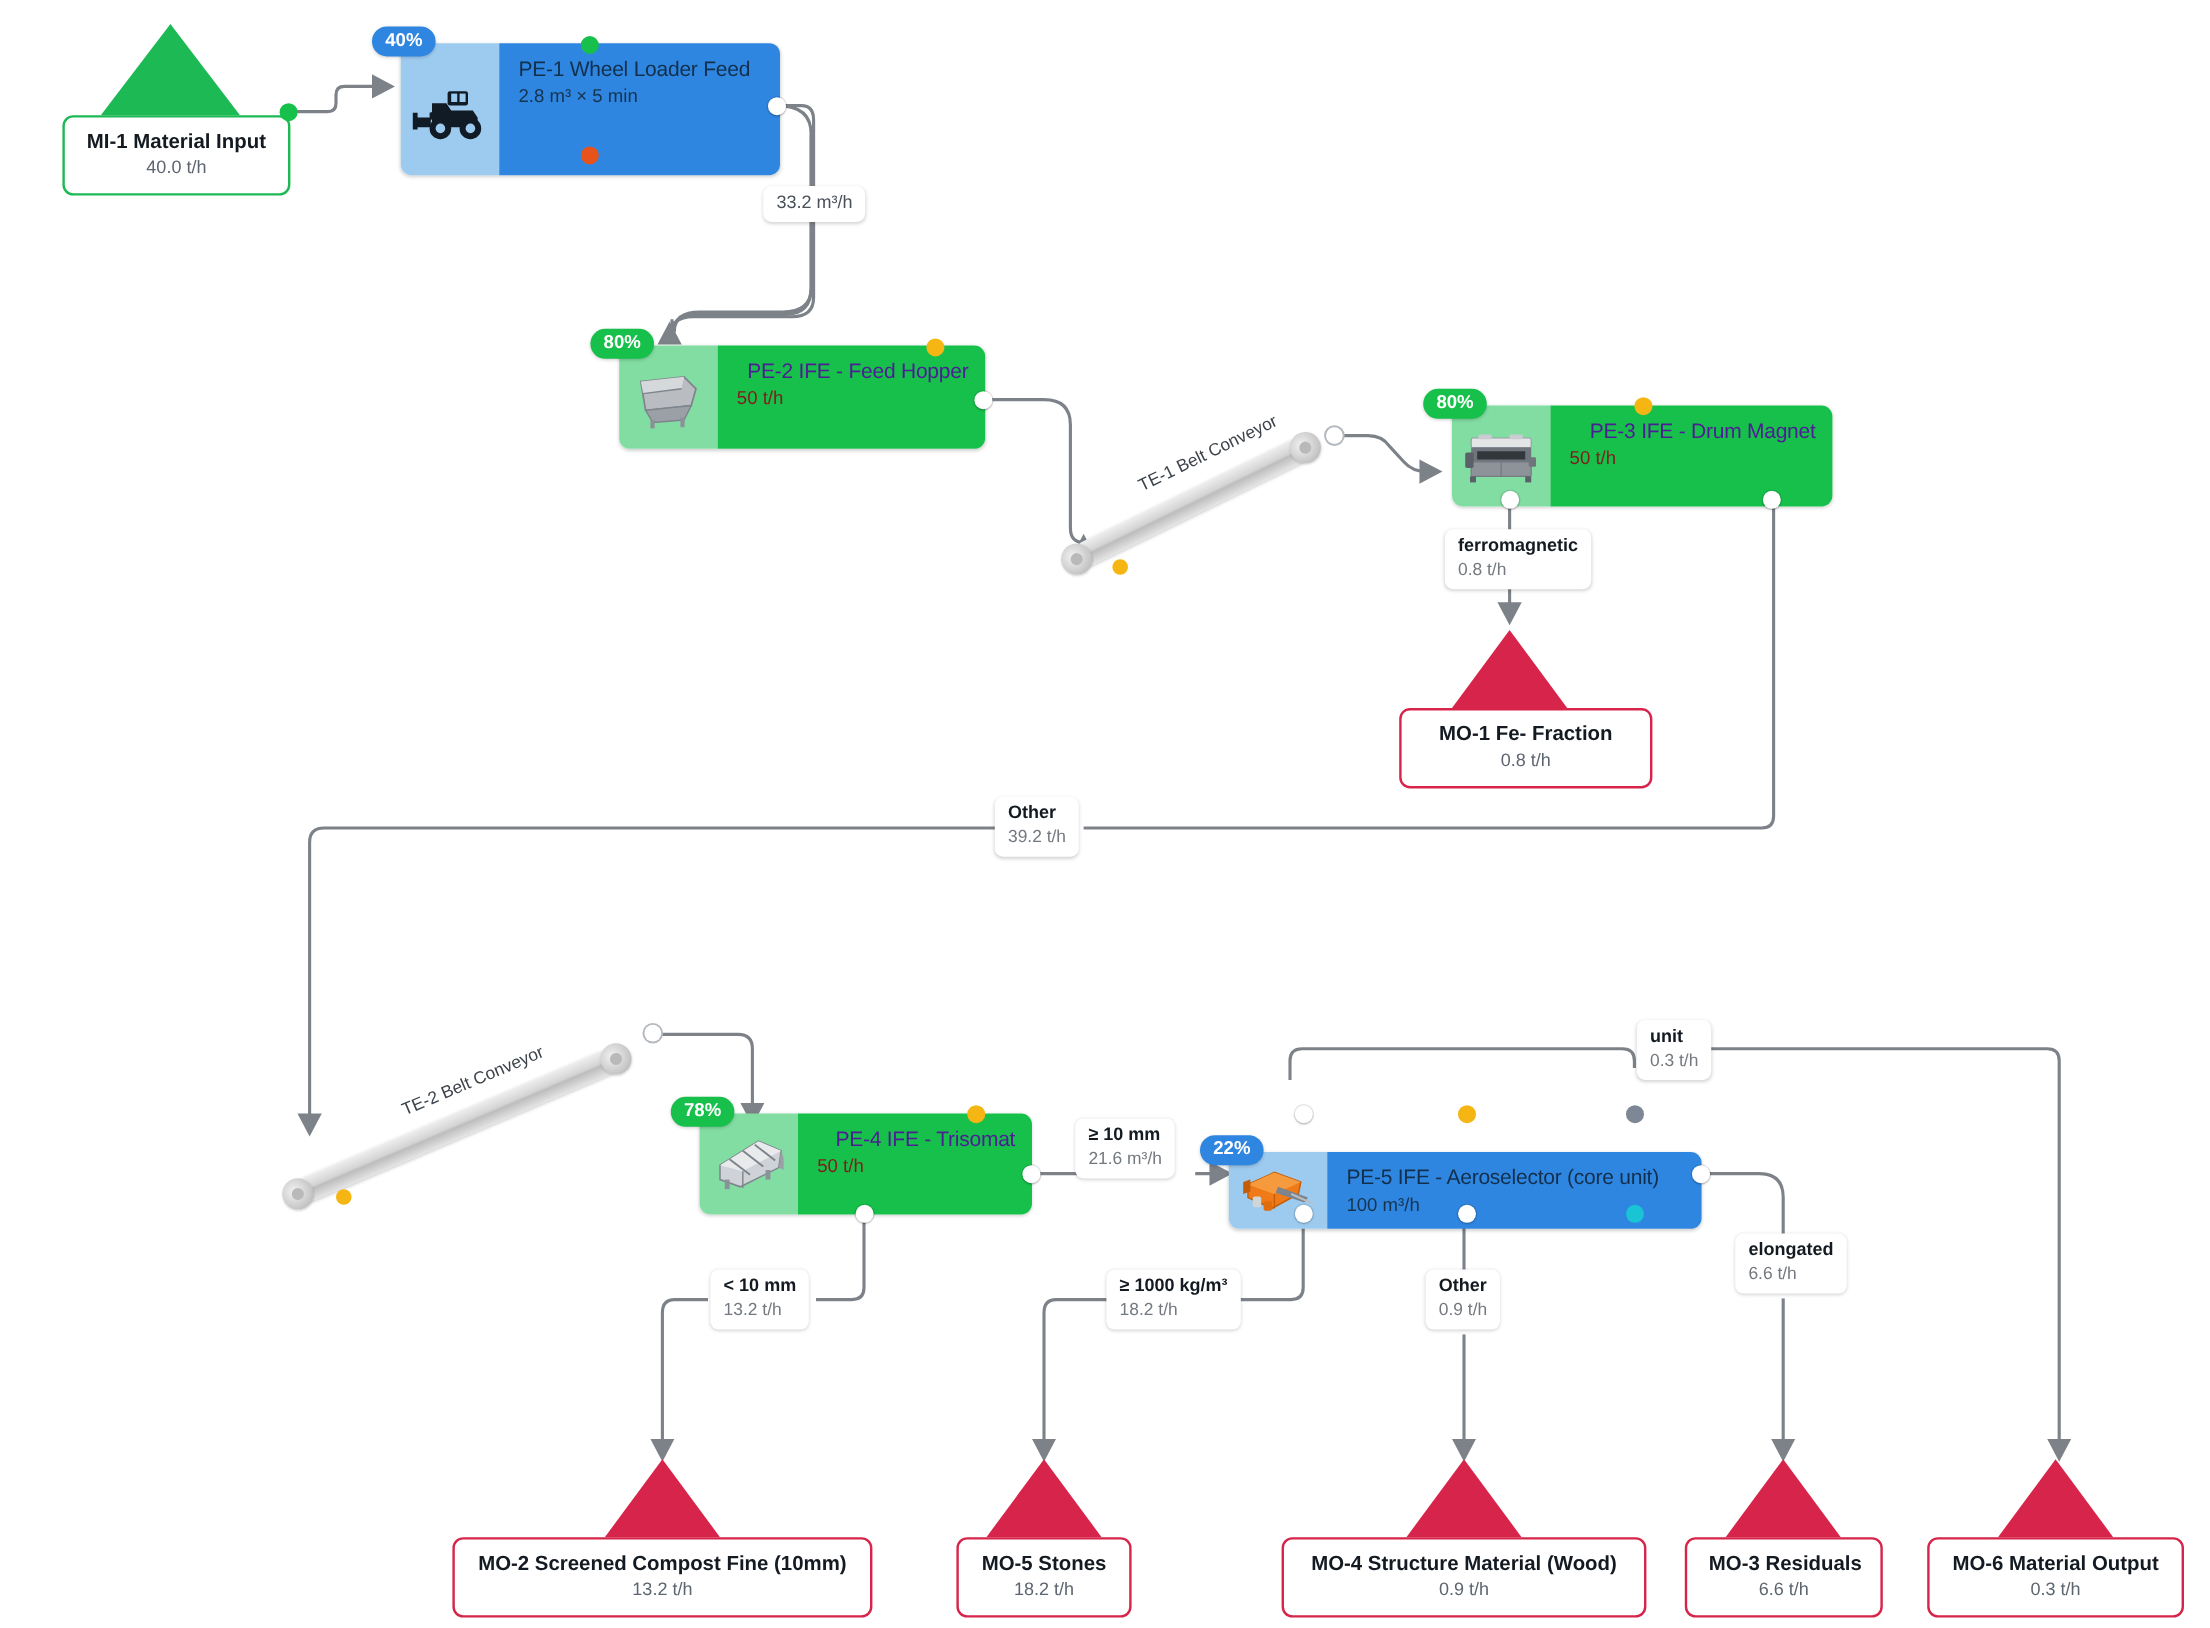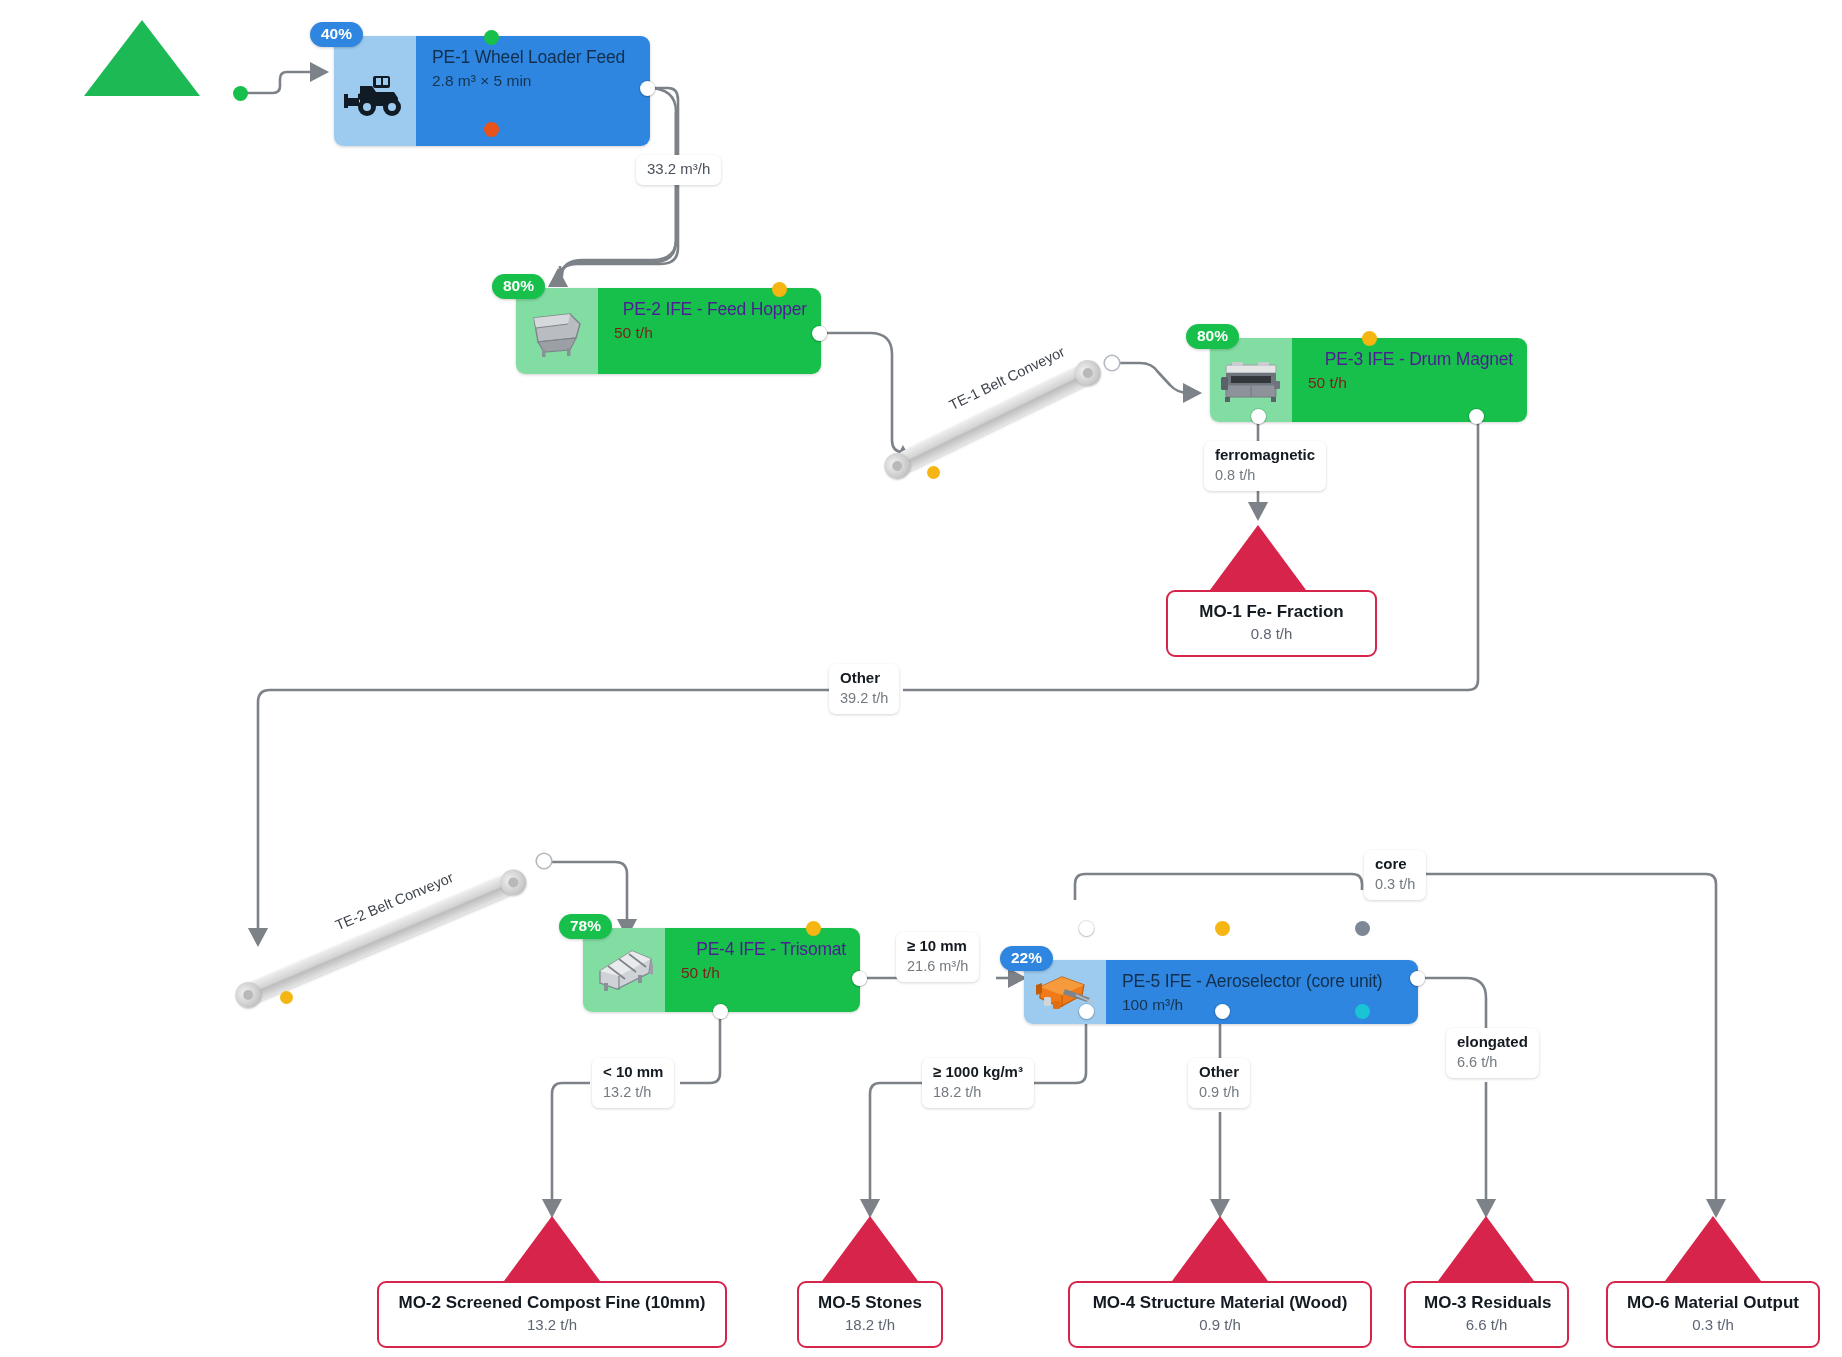--- a/index.html
+++ b/index.html
@@ -126,20 +126,24 @@
       <path d="M1418,978 L1466,978 Q1486,978 1486,998 L1486,1042"></path>
       <path d="M1486,1082 L1486,1215" marker-end="url(#ah)"></path>
 
       <path d="M1362,890 L1362,884 Q1362,874 1352,874 L1085,874 Q1075,874 1075,884 L1075,900"></path>
       <path d="M1400,874 L1706,874 Q1716,874 1716,884 L1716,1215" marker-end="url(#ah)"></path>
     </g>
   </svg>
 
   <div class="term inp" style="left:52px;top:20px;width:190px;">
     <div class="tri" style="margin-left:32px;"></div>
+    <div class="box" style="width:190px;">
+      <div class="ttl">MI-1 Material Input</div>
+      <div class="sub">40.0 t/h</div>
+    </div>
   </div>
   <div class="hdl green" style="left:233px;top:86px;"></div>
 
   <div class="proc blue" style="left:334px;top:36px;width:316px;height:110px;">
     <div class="badge b-blue">40%</div>
     <div class="icobox">
       <svg class="mico" viewBox="0 0 66 54">
         <g fill="#111b25">
           <path d="M4 34 L4 42 L17 42 L17 34 Z"></path>
           <path d="M2 30 L2 44 L6 44 L6 30 Z"></path>
@@ -310,21 +314,21 @@
   </div>
   <div class="hdl" style="left:1079px;top:921px;"></div>
   <div class="hdl" style="left:1079px;top:1004px;"></div>
   <div class="hdl yellow" style="left:1215px;top:921px;"></div>
   <div class="hdl" style="left:1215px;top:1004px;"></div>
   <div class="hdl grey" style="left:1355px;top:921px;"></div>
   <div class="hdl cyan" style="left:1355px;top:1004px;"></div>
   <div class="hdl" style="left:1410px;top:971px;"></div>
 
   <div class="elabel" style="left:1364px;top:850px;">
-    <div class="l1">core</div>
+    <div class="l1">unit</div>
     <div class="l2">0.3 t/h</div>
   </div>
 
   <div class="elabel" style="left:592px;top:1058px;">
     <div class="l1">&lt; 10 mm</div>
     <div class="l2">13.2 t/h</div>
   </div>
 
   <div class="elabel" style="left:922px;top:1058px;">
     <div class="l1">≥ 1000 kg/m³</div>

